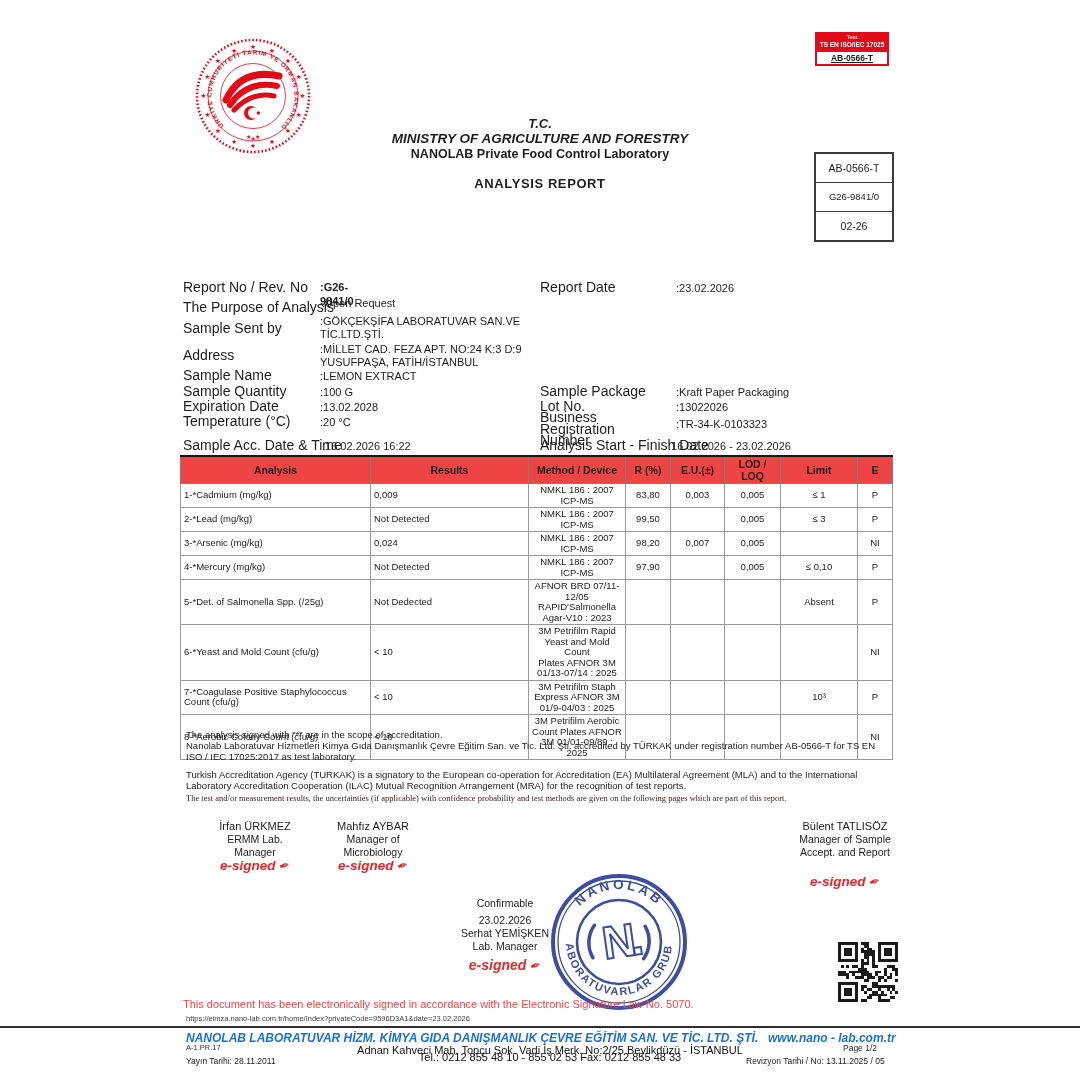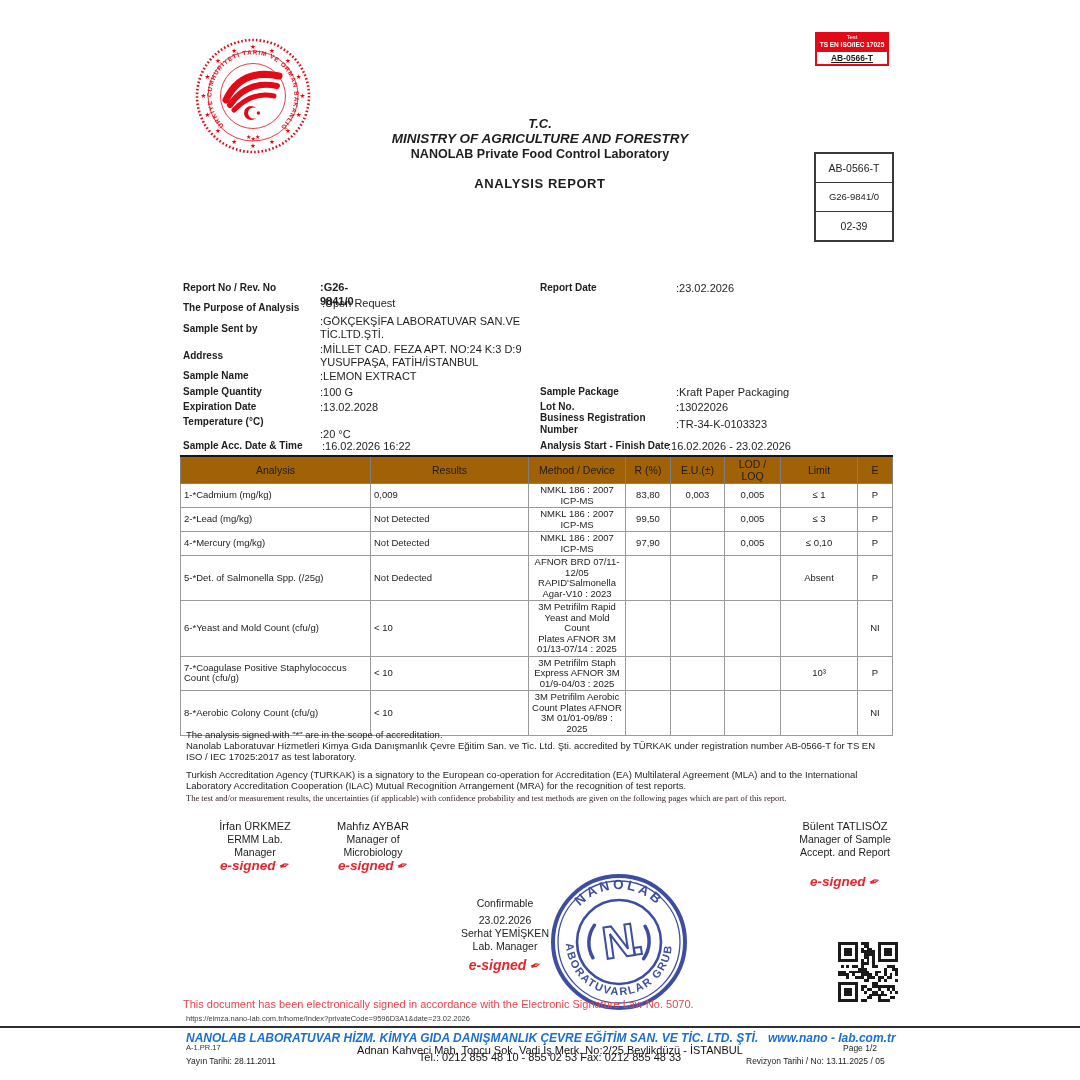--- a/index.html
+++ b/index.html
@@ -24,28 +24,28 @@
   .tk-reg{width:70px;margin:0 auto;border:2px solid #e30a17;background:#fff;text-align:center;
           font-size:8.5px;font-weight:bold;text-decoration:underline;padding:1px 0;}
   #acc-box{left:814px;top:152px;width:76px;border:2px solid #3a3a3a;background:#fff;}
   #acc-box .r{border-bottom:1.5px solid #3a3a3a;text-align:center;height:28px;line-height:28px;}
   #acc-box .r:last-child{border-bottom:none;}
   #acc-box .r1{font-size:10.5px;}
   #acc-box .r2{font-size:9.5px;}
   #acc-box .r3{font-size:10.5px;}
 
   
-  .ml{font-weight:bold;font-size:10px;line-height:11.5px;}
+  .ml{font-weight:normal;font-size:14px;line-height:11.5px;}
   .mv{font-size:11px;line-height:12.5px;}
 
   
   #analysis-table{left:180px;top:455px;}
   table{border-collapse:collapse;table-layout:fixed;width:712px;}
-  thead th{background:#a16207;border:1px solid #7f7f7f;border-top:2.5px solid #161616;
-           font-size:10.5px;font-weight:normal;height:26px;padding:0 2px;}
+  thead th{background:#ef4444;border:1px solid #7f7f7f;border-top:2.5px solid #161616;
+           font-size:10.5px;font-weight:bold;height:26px;padding:0 2px;}
   td{border:1px solid #9a9a9a;font-size:9.5px;line-height:10.5px;padding:1px 3px;
      text-align:center;white-space:pre-line;vertical-align:middle;color:#222;}
   td.l{text-align:left;}
 
   
   .note{font-size:9.5px;line-height:10.5px;color:#1d1d1d;}
   .note-serif{font-family:"Liberation Serif","DejaVu Serif",serif;font-size:8.5px;color:#3a2222;}
 
   
   .sig{text-align:center;font-size:10.5px;line-height:13px;}
@@ -119,21 +119,21 @@
     <div class="tk-band">
       <div class="t1">Test</div>
       <div class="t2">TS EN ISO/IEC 17025</div>
     </div>
     <div class="tk-reg">AB-0566-T</div>
   </div>
 
   <div class="abs" id="acc-box">
     <div class="r r1">AB-0566-T</div>
     <div class="r r2">G26-9841/0</div>
-    <div class="r r3">02-39</div>
+    <div class="r r3">02-26</div>
   </div>
 
   <div class="abs ml" style="left:183px;top:282px;">Report No / Rev. No</div>
   <div class="abs mv" style="left:320px;top:281px;font-weight:bold;">:G26-</div>
   <div class="abs mv" style="left:320px;top:295px;font-weight:bold;">9841/0</div>
   <div class="abs ml" style="left:183px;top:302px;">The Purpose of Analysis</div>
   <div class="abs mv" style="left:322px;top:297px;">:Upon Request</div>
 
   <div class="abs ml" style="left:183px;top:323px;">Sample Sent by</div>
   <div class="abs mv pre" style="left:320px;top:315px;">:GÖKÇEKŞİFA LABORATUVAR SAN.VE
@@ -146,21 +146,21 @@
   <div class="abs ml" style="left:183px;top:370px;">Sample Name</div>
   <div class="abs mv" style="left:320px;top:370px;">:LEMON EXTRACT</div>
 
   <div class="abs ml" style="left:183px;top:386px;">Sample Quantity</div>
   <div class="abs mv" style="left:320px;top:386px;">:100 G</div>
 
   <div class="abs ml" style="left:183px;top:401px;">Expiration Date</div>
   <div class="abs mv" style="left:320px;top:401px;">:13.02.2028</div>
 
   <div class="abs ml" style="left:183px;top:416px;">Temperature (°C)</div>
-  <div class="abs mv" style="left:320px;top:428px;">:20 °C</div>
+  <div class="abs mv" style="left:320px;top:416px;">:20 °C</div>
 
   <div class="abs ml" style="left:183px;top:440px;">Sample Acc. Date &amp; Time</div>
   <div class="abs mv" style="left:322px;top:440px;">:16.02.2026 16:22</div>
 
   <div class="abs ml" style="left:540px;top:282px;">Report Date</div>
   <div class="abs mv" style="left:676px;top:282px;">:23.02.2026</div>
 
   <div class="abs ml" style="left:540px;top:386px;">Sample Package</div>
   <div class="abs mv" style="left:676px;top:386px;">:Kraft Paper Packaging</div>
 
@@ -212,20 +212,31 @@
         <tr style="height:23px;">
           <td class="l">2-*Lead (mg/kg)</td>
             <td class="l">Not Detected</td>
           <td>NMKL 186 : 2007
 ICP-MS</td>
             <td>99,50</td>
           <td></td>
             <td>0,005</td>
           <td>≤ 3</td>
             <td>P</td>
+        </tr>
+        <tr style="height:23px;">
+          <td class="l">3-*Arsenic (mg/kg)</td>
+            <td class="l">0,024</td>
+          <td>NMKL 186 : 2007
+ICP-MS</td>
+            <td>98,20</td>
+          <td>0,007</td>
+            <td>0,005</td>
+          <td></td>
+            <td>NI</td>
         </tr>
         <tr style="height:23px;">
           <td class="l">4-*Mercury (mg/kg)</td>
             <td class="l">Not Detected</td>
           <td>NMKL 186 : 2007
 ICP-MS</td>
             <td>97,90</td>
           <td></td>
             <td>0,005</td>
           <td>≤ 0,10</td>

